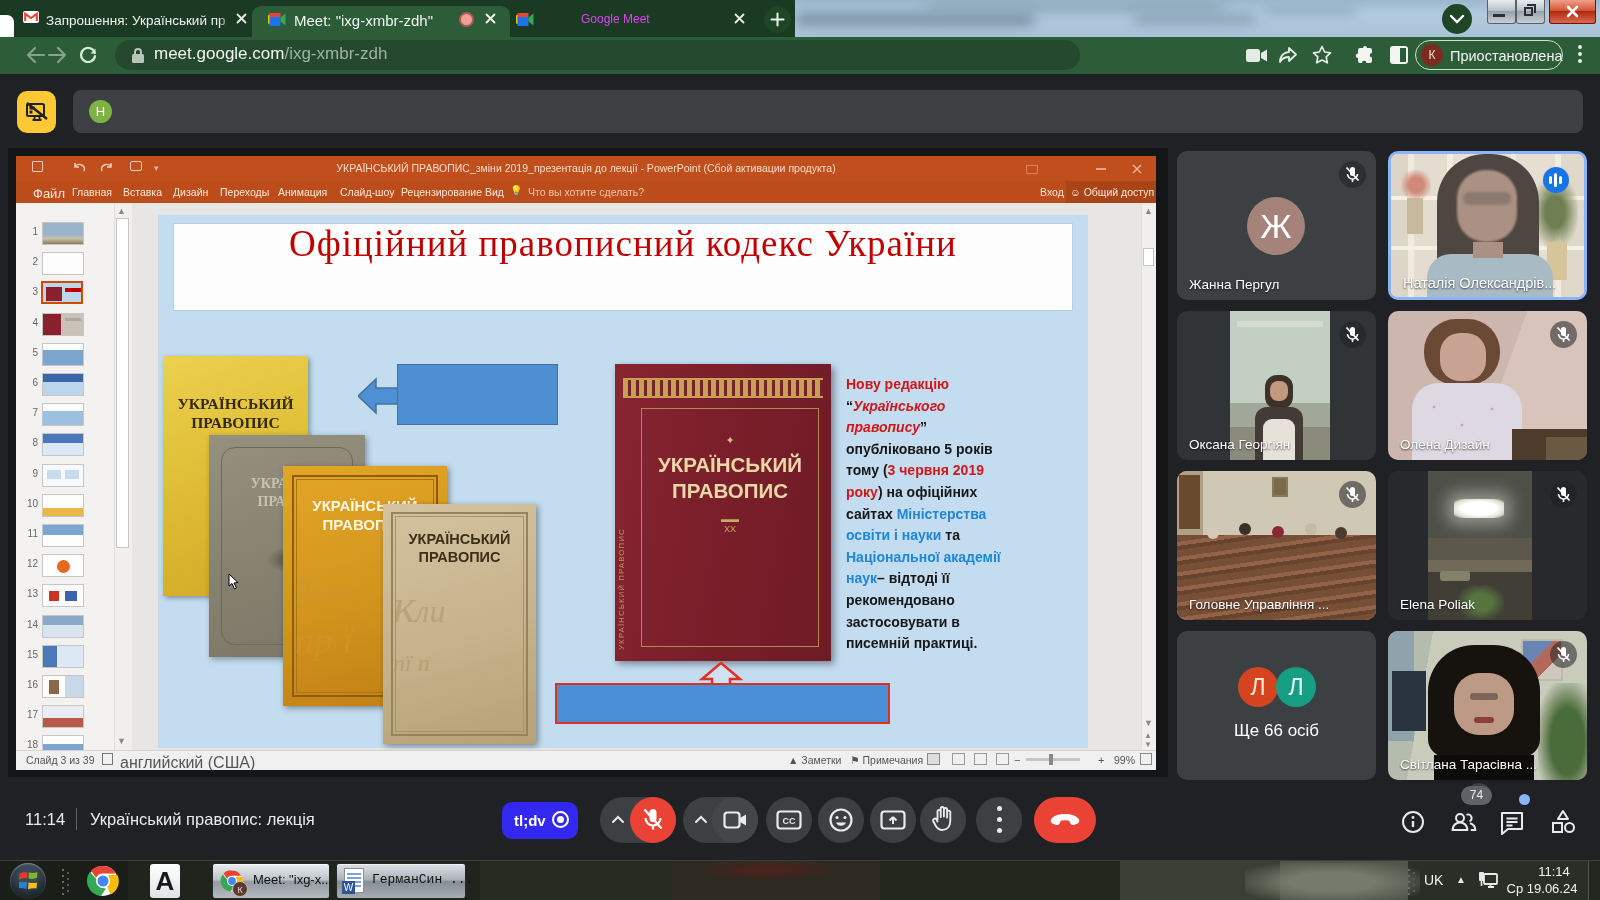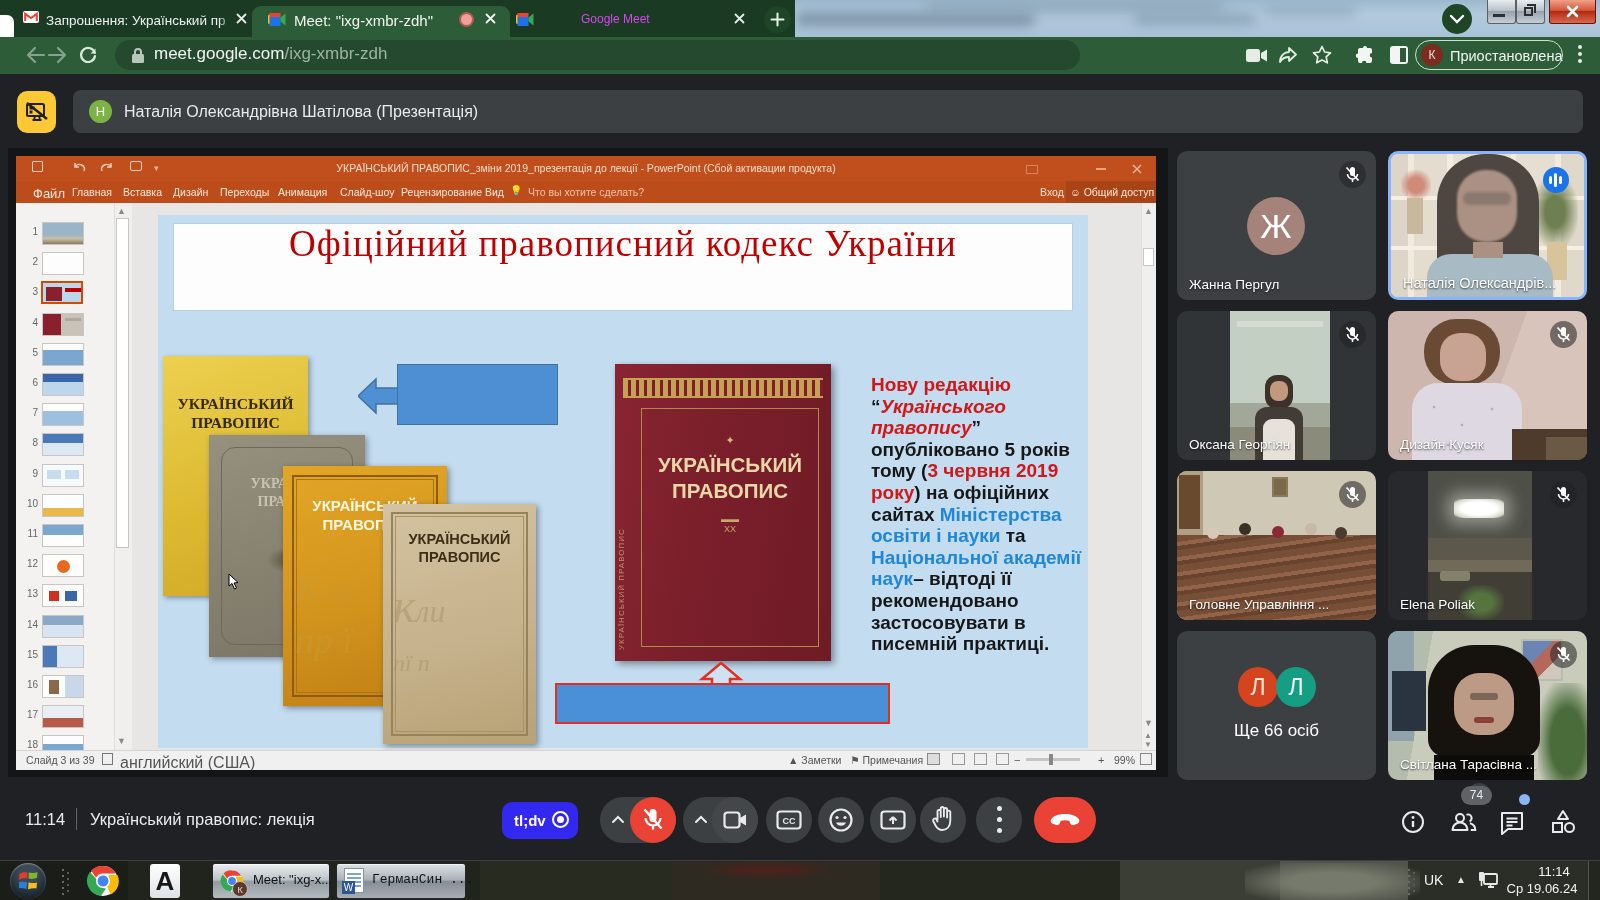--- a/index.html
+++ b/index.html
@@ -125,21 +125,20 @@
   <div class="abs" style="left:17px;top:91px;width:39px;height:42px;border-radius:10px;background:#fcc934;"></div>
   <svg class="abs" style="left:26px;top:102px;" width="22" height="20" viewBox="0 0 22 20">
     <rect x="1" y="2" width="17" height="12" rx="1.5" fill="none" stroke="#202124" stroke-width="2"></rect>
     <rect x="3.5" y="4.5" width="5" height="3" fill="#202124"></rect>
     <rect x="3.5" y="8.5" width="3" height="3" fill="#202124"></rect>
     <path d="M1 1 L21 17" stroke="#202124" stroke-width="2.4"></path>
     <path d="M9 14 L8 18 M13 14 L14 18 M6.5 18 h9" stroke="#202124" stroke-width="1.8"></path>
   </svg>
   <div class="abs" style="left:73px;top:90px;width:1510px;height:43px;border-radius:8px;background:#3c4043;"></div>
   <div class="abs" style="left:89px;top:100px;width:23px;height:23px;border-radius:50%;background:#7cb342;color:#fff;font-size:13px;text-align:center;line-height:23px;">Н</div>
-  <div class="abs" style="left:124px;top:103px;font-size:16px;color:#e8eaed;">Наталія Олександрівна Шатілова (Презентація)</div>
 
   <div class="abs" id="stage" style="left:8px;top:148px;width:1160px;height:629px;background:#141517;"></div>
 
   <div class="abs" id="ppt" style="left:16px;top:156px;width:1140px;height:614px;background:#e8e6e4;overflow:hidden;">
 
     <div class="abs" style="left:0;top:0;width:1140px;height:25px;background:#c04f1d;"></div>
 
     <div class="abs" style="left:0;top:25px;width:1140px;height:22px;background:#bc4c1a;"></div>
 
     <div class="abs" style="left:16px;top:5px;width:11px;height:11px;border:1.5px solid #f0cdbd;border-radius:1px;"></div>
@@ -281,21 +280,21 @@
         <div style="position:absolute;left:30px;top:150px;right:16px;text-align:center;font-size:9px;color:#caa868;">▬▬<br>XX</div>
         <div style="position:absolute;left:2px;top:150px;width:14px;height:150px;writing-mode:vertical-rl;transform:rotate(180deg);font-size:8px;color:#c8a868;opacity:.85;text-align:center;letter-spacing:1px;">УКРАЇНСЬКИЙ ПРАВОПИС</div>
       </div>
 
       <svg class="abs" style="left:540px;top:447px;" width="46" height="24" viewBox="0 0 46 24">
           <path d="M23 1 L42 17 L32 17 L32 23 L14 23 L14 17 L4 17 Z" fill="#cfe2f4" stroke="#e23020" stroke-width="2.5"></path>
         </svg>
 
       <div class="abs" style="left:397px;top:468px;width:335px;height:41px;background:#4a90d8;border:2.5px solid #e23020;"></div>
 
-      <div class="abs" style="left:713px;top:159px;width:215px;font-weight:bold;font-size:19px;line-height:21.6px;color:#171717;">
+      <div class="abs" style="left:688px;top:159px;width:215px;font-weight:bold;font-size:14px;line-height:21.6px;color:#171717;">
         <span style="color:#d11717;">Нову редакцію</span><br>“<i style="color:#d11717;">Українського<br>правопису</i>”<br>опубліковано 5 років<br>тому (<span style="color:#d11717;">3 червня 2019<br>року</span>) на офіційних<br>сайтах <span style="color:#1f87d6;">Міністерства<br>освіти і науки</span> та<br><span style="color:#1f87d6;">Національної академії<br>наук</span>– відтоді її<br>рекомендовано<br>застосовувати в<br>писемній практиці.
       </div>
 
       <svg class="abs" style="left:70px;top:358px;" width="12" height="17" viewBox="0 0 12 17">
           <path d="M1 1 L1 13 L4 10.5 L6.5 16 L8.5 15 L6 10 L10 9.5 Z" fill="#fff" stroke="#000" stroke-width="1"></path>
         </svg>
     </div>
 
     <div class="abs" style="left:0;top:594px;width:1140px;height:20px;background:#f0f0f0;border-top:1px solid #d6d4d2;"></div>
     <div class="abs" style="left:10px;top:598px;font-size:10.5px;color:#555;">Слайд 3 из 39</div>
@@ -372,21 +371,21 @@
         </div>
     </div>
 
     <div class="tile" style="left:1388px;top:311px;background:linear-gradient(110deg,#cdb6ae 0 55%,#d8c4ba 55%);">
       <div class="abs" style="left:36px;top:8px;width:76px;height:66px;border-radius:32px;background:#6a4a34;"></div>
       <div class="abs" style="left:52px;top:22px;width:46px;height:48px;border-radius:20px;background:#c8a292;"></div>
       <div class="abs" style="left:24px;top:72px;width:110px;height:77px;border-radius:26px 26px 0 0;background:#ddd8e2;"></div>
       <div class="abs" style="left:34px;top:84px;width:90px;height:65px;background:radial-gradient(circle 5px at 12px 12px,#b8a8c0 30%,transparent 32%),radial-gradient(circle 5px at 40px 30px,#b8a8c0 30%,transparent 32%),radial-gradient(circle 5px at 70px 14px,#b8a8c0 30%,transparent 32%),radial-gradient(circle 5px at 26px 50px,#b8a8c0 30%,transparent 32%),radial-gradient(circle 5px at 60px 52px,#b8a8c0 30%,transparent 32%);"></div>
       <div class="abs" style="left:124px;top:118px;width:75px;height:31px;background:#4e3b2c;"></div>
       <div class="abs" style="left:158px;top:126px;width:41px;height:23px;background:#6a5a44;"></div>
-      <div class="tname">Дизайн Кусяк</div>
+      <div class="tname">Олена Дизайн</div>
       <div class="micoff">
           <svg style="position:absolute;left:6px;top:5px;" width="15" height="17" viewBox="0 0 15 17">
             <rect x="5" y="1" width="5" height="9" rx="2.5" fill="#fff"></rect>
             <path d="M2.5 8 a5 5 0 0 0 10 0" stroke="#fff" stroke-width="1.6" fill="none"></path>
             <path d="M7.5 13 v3" stroke="#fff" stroke-width="1.6"></path>
             <path d="M1.5 1.5 L13.5 14.5" stroke="#fff" stroke-width="1.8"></path>
           </svg>
         </div>
     </div>
 

